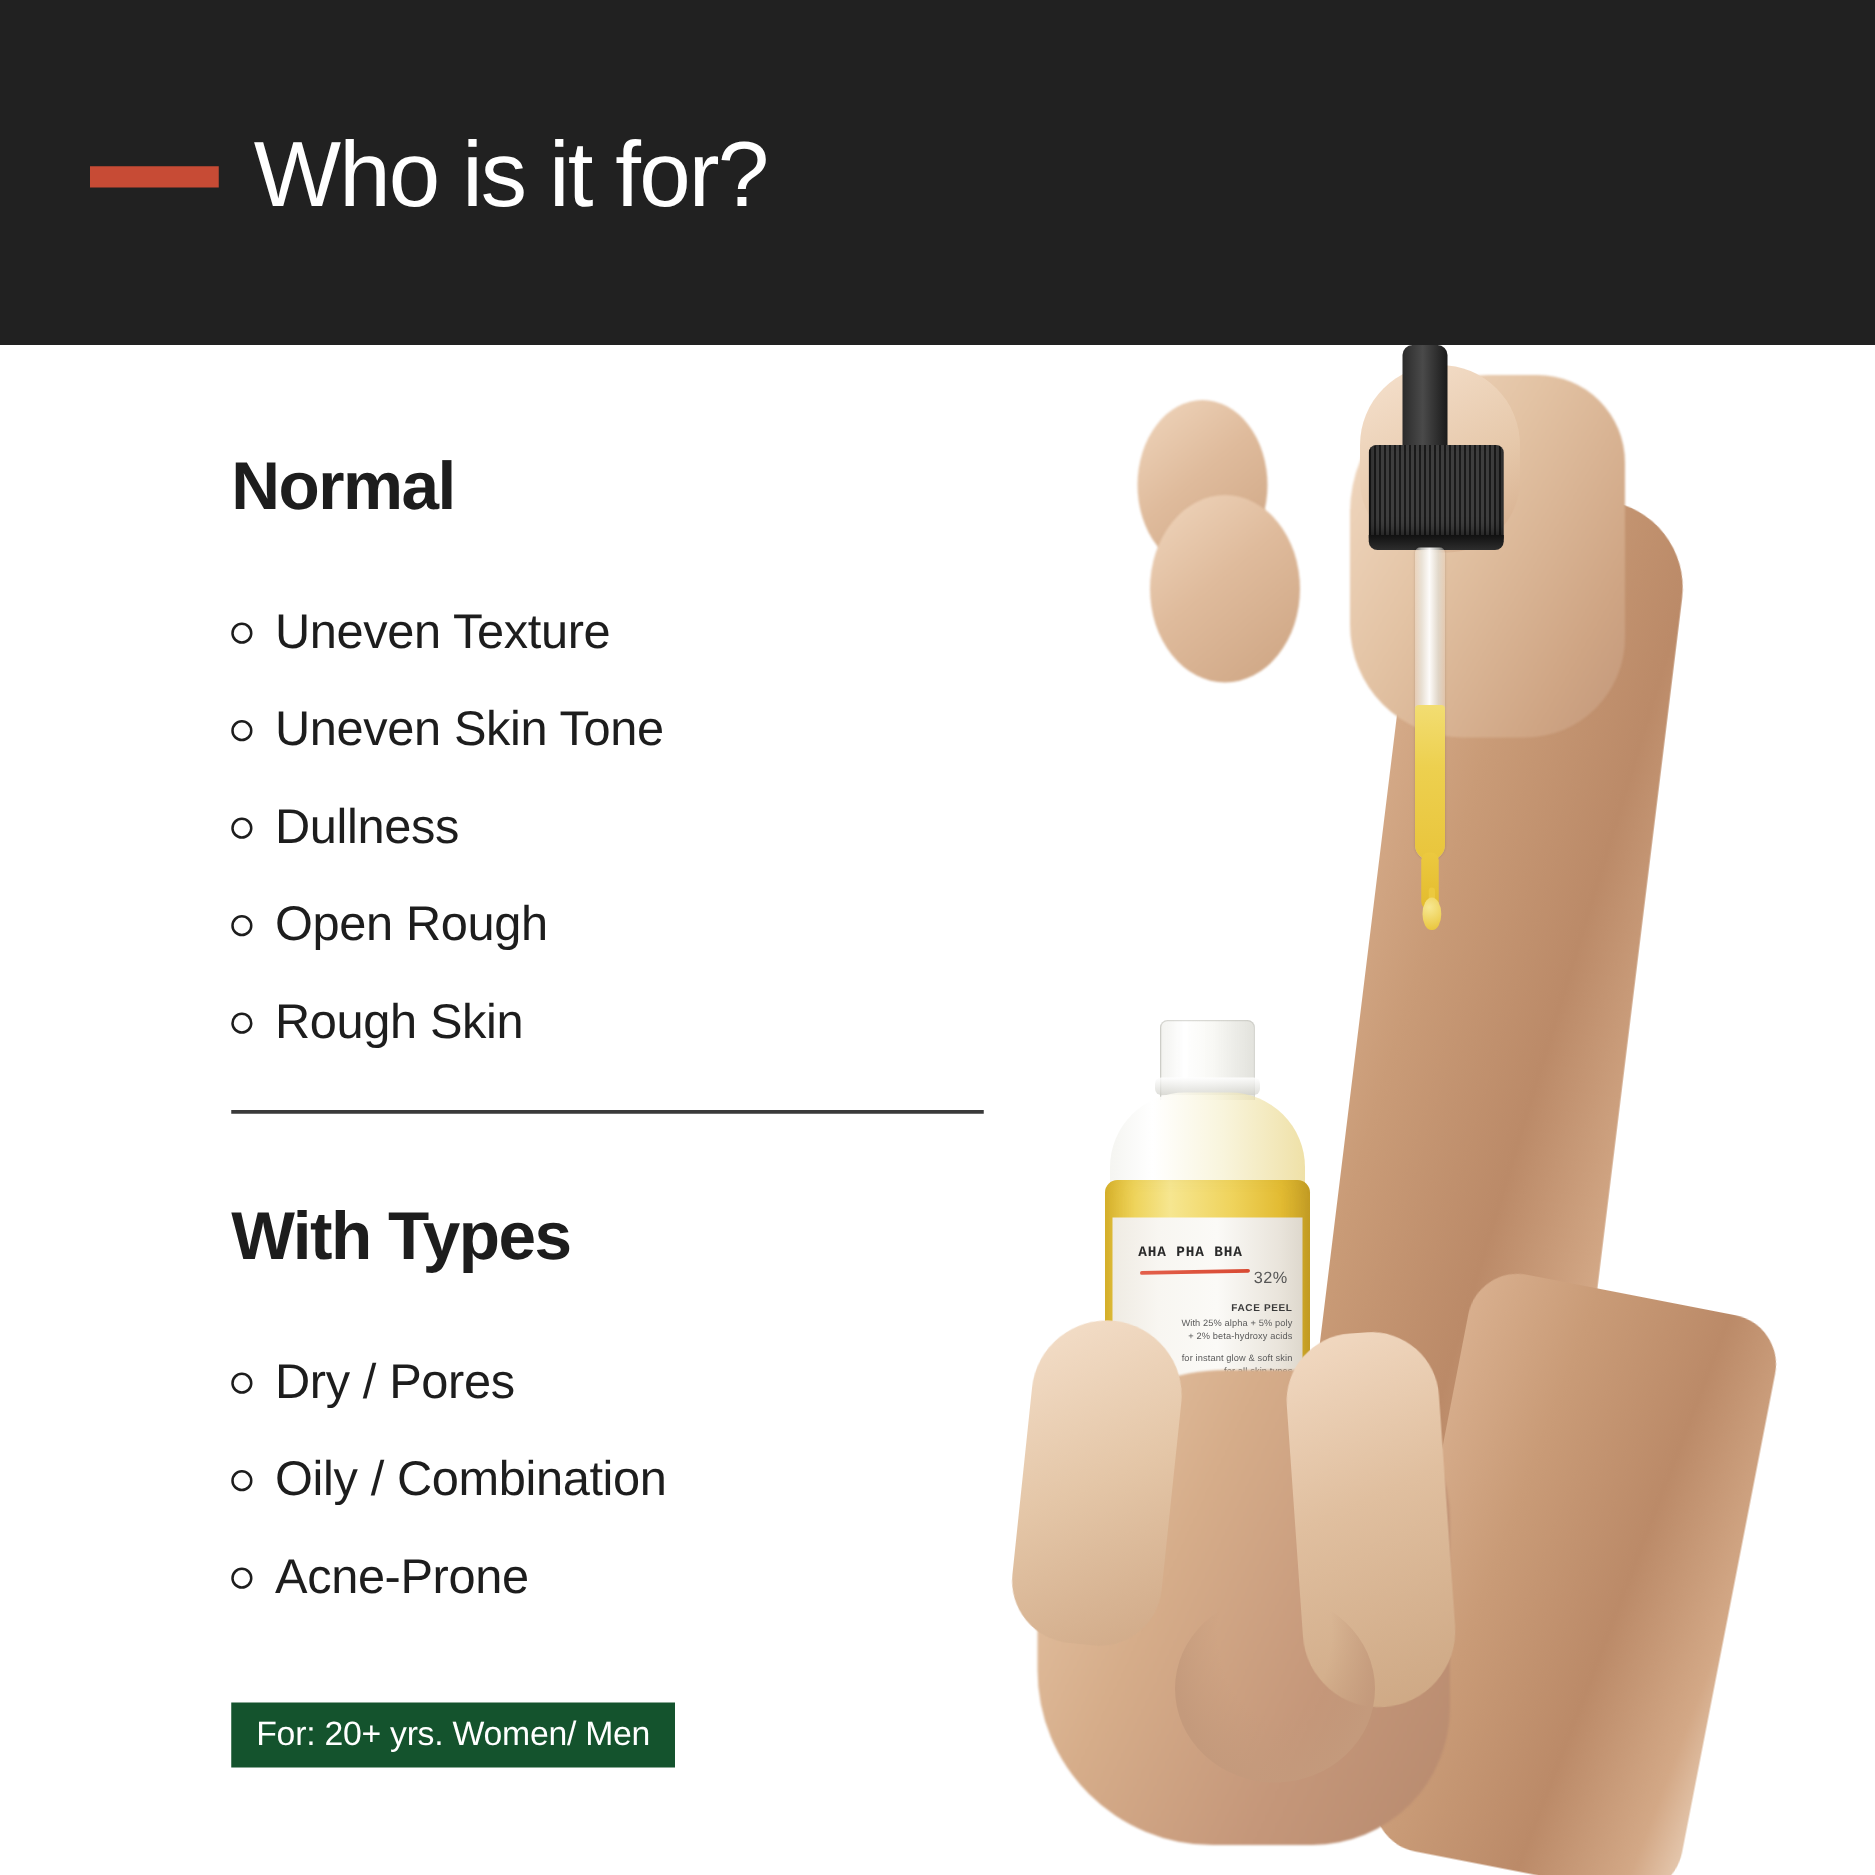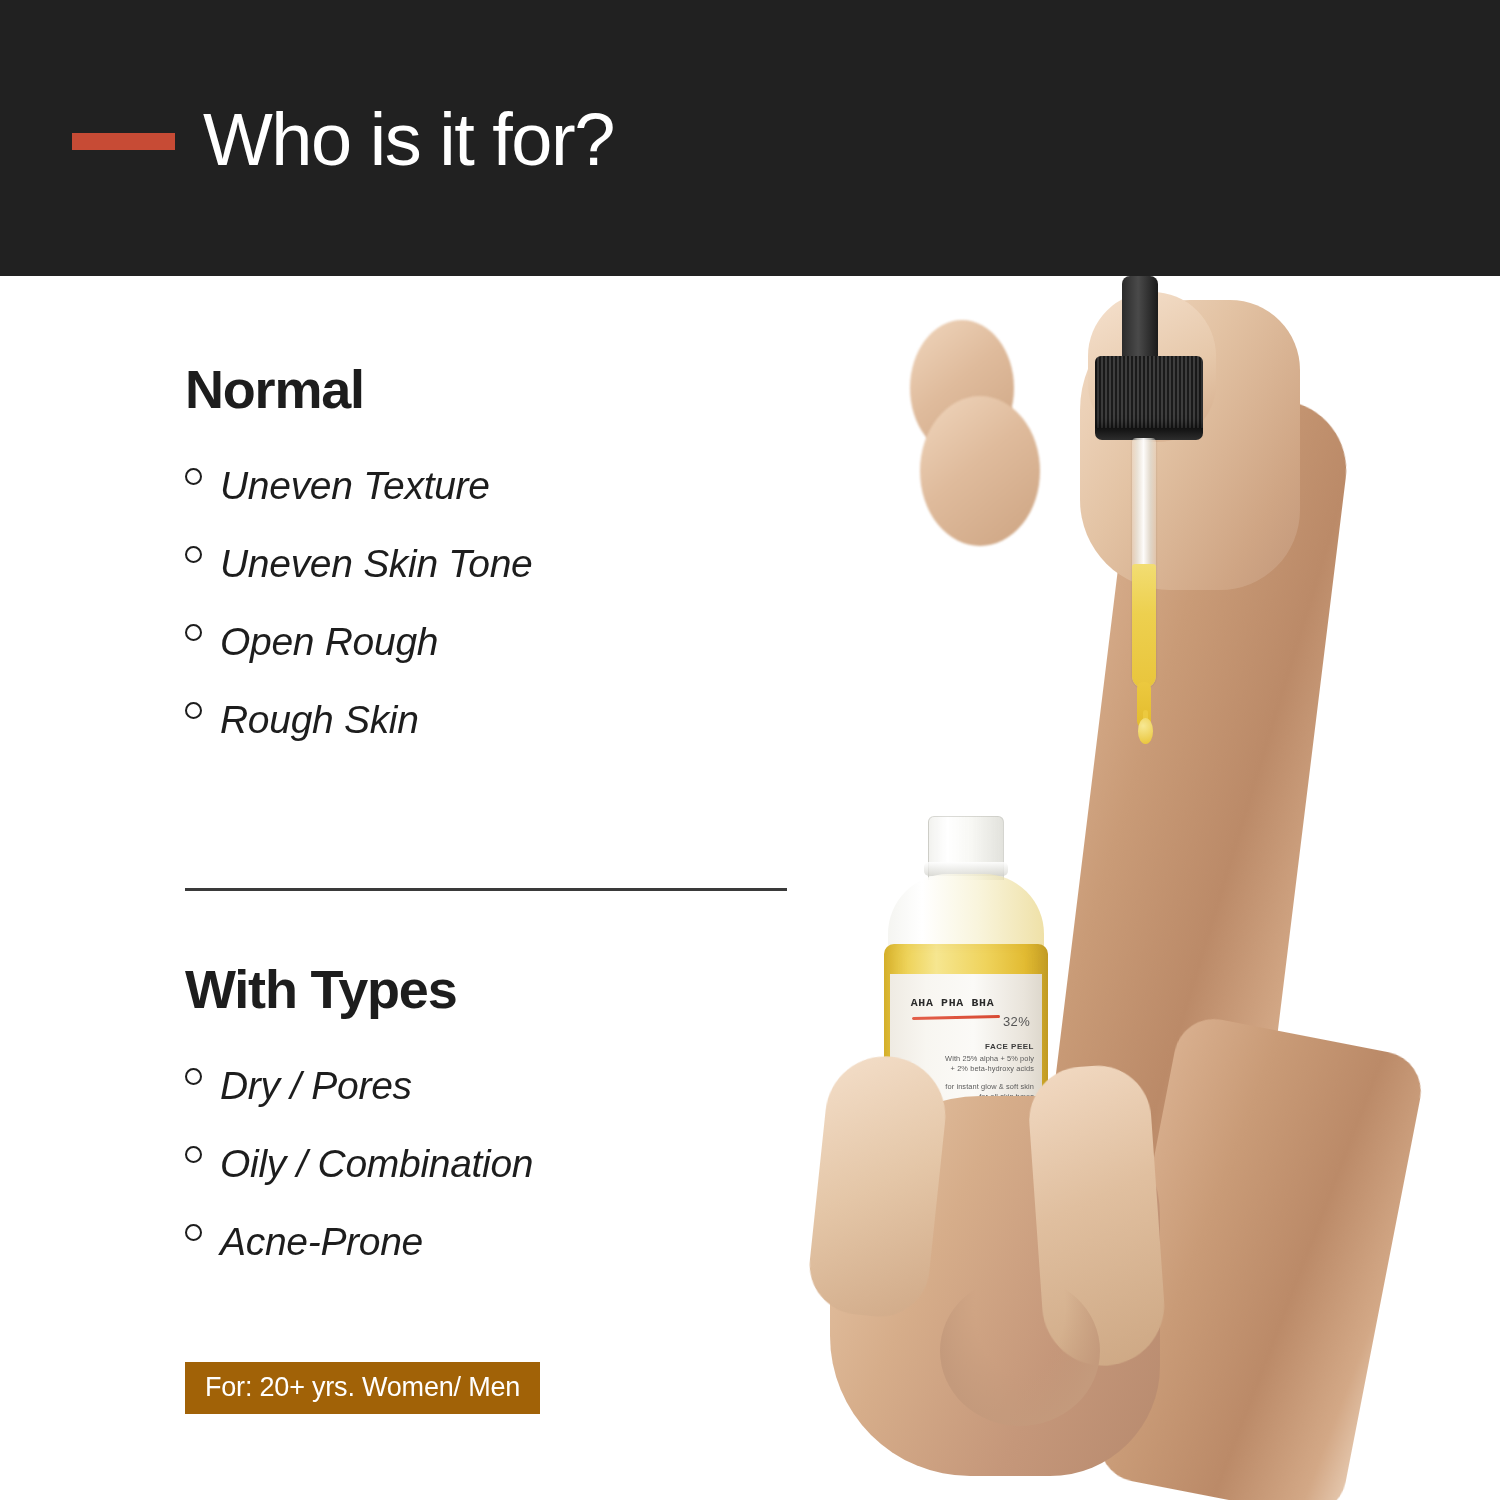--- a/index.html
+++ b/index.html
@@ -41,42 +41,41 @@
     letter-spacing:-1.2px; line-height:1;
   }
   #targets-heading{ position:absolute; left:185px; top:86px; }
   #skin-types-heading{ position:absolute; left:185px; top:686px; }
 
   .bullet-list{ position:absolute; list-style:none; }
   #targets-list{ left:185px; top:190px; }
   #skin-types-list{ left:185px; top:790px; }
 
   .bullet-item{
-    display:flex; 
+    display:flex; align-items:center;
     height:78px;
-    font-style:italic;
   }
   .bullet-marker{
     width:17px; height:17px; border:2.2px solid #1d1d1d;
     border-radius:50%; flex:none; margin-right:18px;
     margin-top:2px;
   }
   .bullet-label{
     font-size:39px; color:#1d1d1d; line-height:1;
     letter-spacing:-0.3px; white-space:nowrap;
   }
 
   #section-divider{
     position:absolute; left:185px; top:612px;
     width:602px; height:3px; background:#3a3a3a;
   }
 
   #audience-badge{
     position:absolute; left:185px; top:1086px;
-    background:#a16207; color:#ffffff;
+    background:#14532d; color:#ffffff;
     padding:12px 20px 13px 20px;
     font-size:27px; letter-spacing:-0.2px;
     white-space:nowrap; line-height:1;
   }
 
   
   #product-photo{
     position:absolute; left:760px; top:276px;
     width:740px; height:1224px; overflow:hidden;
   }
@@ -320,20 +319,24 @@
   <div class="section-heading" id="targets-heading">Normal</div>
 
   <ul class="bullet-list" id="targets-list">
     <li class="bullet-item">
       <span class="bullet-marker"></span>
       <span class="bullet-label">Uneven Texture</span>
     </li>
     <li class="bullet-item">
       <span class="bullet-marker"></span>
       <span class="bullet-label">Uneven Skin Tone</span>
+    </li>
+    <li class="bullet-item">
+      <span class="bullet-marker"></span>
+      <span class="bullet-label">Dullness</span>
     </li>
     <li class="bullet-item">
       <span class="bullet-marker"></span>
       <span class="bullet-label">Open Rough</span>
     </li>
     <li class="bullet-item">
       <span class="bullet-marker"></span>
       <span class="bullet-label">Rough Skin</span>
     </li>
   </ul>

